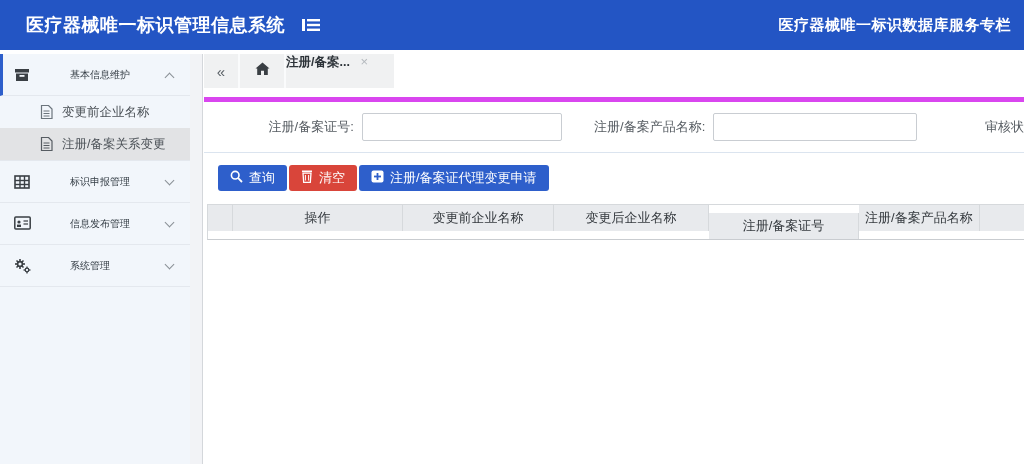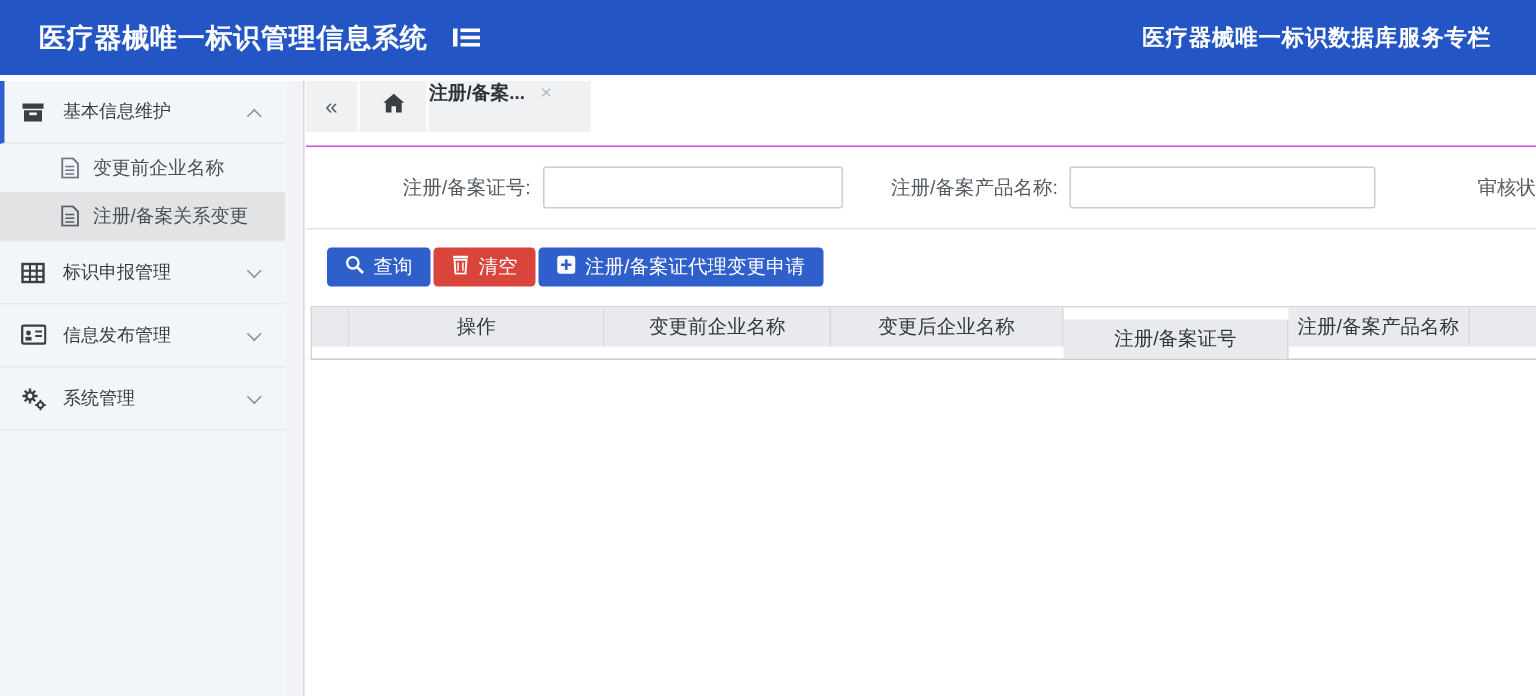--- a/index.html
+++ b/index.html
@@ -4,30 +4,30 @@
 <style>
   * { margin:0; padding:0; box-sizing:border-box; }
   html,body { width:1024px; height:464px; overflow:hidden; background:#fff;
               font-family:"Liberation Sans","DejaVu Sans",sans-serif; }
 
   
   .app-header { position:absolute; left:0; top:0; width:1024px; height:50px;
     background:#2355c4; color:#fff; display:flex; align-items:center; }
   .app-title { font-size:18px; font-weight:bold; margin-left:14px; letter-spacing:0.5px;padding-left:12px; }
   .hdr-toggle { margin-left:16px; width:20px; height:16px; display:inline-block; cursor:pointer; }
-  .hdr-right { position:absolute; right:30px; top:0; height:50px; display:flex; align-items:center;
+  .hdr-right { position:absolute; right:13px; top:0; height:50px; display:flex; align-items:center;
     font-size:15px; font-weight:bold; letter-spacing:0.5px; }
 
   
   .sidebar { position:absolute; left:0; top:54px; width:190px; height:410px;
     background:#f2f6fb; border-right:0; }
   .side-gutter { position:absolute; left:190px; top:54px; width:13px; height:410px;
     background:#f2f3f6; border-right:1px solid #d4d7db; }
-  .nav-item { height:42px; display:flex; align-items:center; font-size:12px; color:#333c44;
-    cursor:pointer; border-bottom:1px solid #e4e8ee; position:relative; padding-left:14px; }
+  .nav-item { height:42px; display:flex; align-items:center; font-size:10px; color:#333c44;
+    cursor:pointer; border-bottom:1px solid #e4e8ee; position:relative; padding-left:14px;gap:28px; }
   .nav-item.active-section { border-left:3px solid #2e5fcb; padding-left:11px; }
   .nav-icon { width:16px; height:16px; margin-right:12px; flex:0 0 16px; }
   .nav-chevron { position:absolute; right:16px; width:8px; height:8px; }
   .chev { display:block; width:7px; height:7px; border-right:1.5px solid #8a9096;
     border-bottom:1.5px solid #8a9096; }
   .chev.up { transform:rotate(225deg); margin-top:3px; }
   .chev.down { transform:rotate(45deg); margin-top:-1px; }
   .subnav { border-bottom:1px solid #e4e8ee; }
   .sub-item { height:32px; display:flex; align-items:center; padding-left:40px;
     font-size:12.5px; color:#4a5056; cursor:pointer; }
@@ -40,21 +40,21 @@
   
   .tabbar { height:34px; display:flex; background:#fff; }
   .tab-seg { background:#f0f1f2; display:flex; align-items:center; justify-content:center;
     cursor:pointer; border-right:2px solid #fafbfc; color:#4a4f54; }
   .tab-collapse { width:36px; font-size:15px; color:#5a6066; }
   .tab-home { width:46px; }
   .tab { width:108px; font-size:12.5px; font-weight:bold; color:#2d3339; }
   .tab-close { margin-left:7px; color:#b4b9be; font-weight:normal; font-size:13px; cursor:pointer; }
 
   
-  .filter-panel { margin-top:9px; height:56px; border-top:1px solid #d946ef;
+  .filter-panel { margin-top:9px; height:56px; border-top:5px solid #d946ef;
     border-bottom:1px solid #dbe4ef; display:flex; align-items:center; }
   .f-label { font-size:13px; color:#555b61; text-align:right; white-space:nowrap; }
   .f-label.l1 { width:150px; }
   .f-label.l2 { width:144px; }
   .f-label.l3 { margin-left:68px; text-align:left; }
   .f-input { width:200px; height:28px; margin-left:8px; border:1px solid #c9cdd2;
     border-radius:2px; background:#fff; outline:none; padding:0 6px; font-size:13px; }
   .f-input.w2 { width:204px; }
 
   

